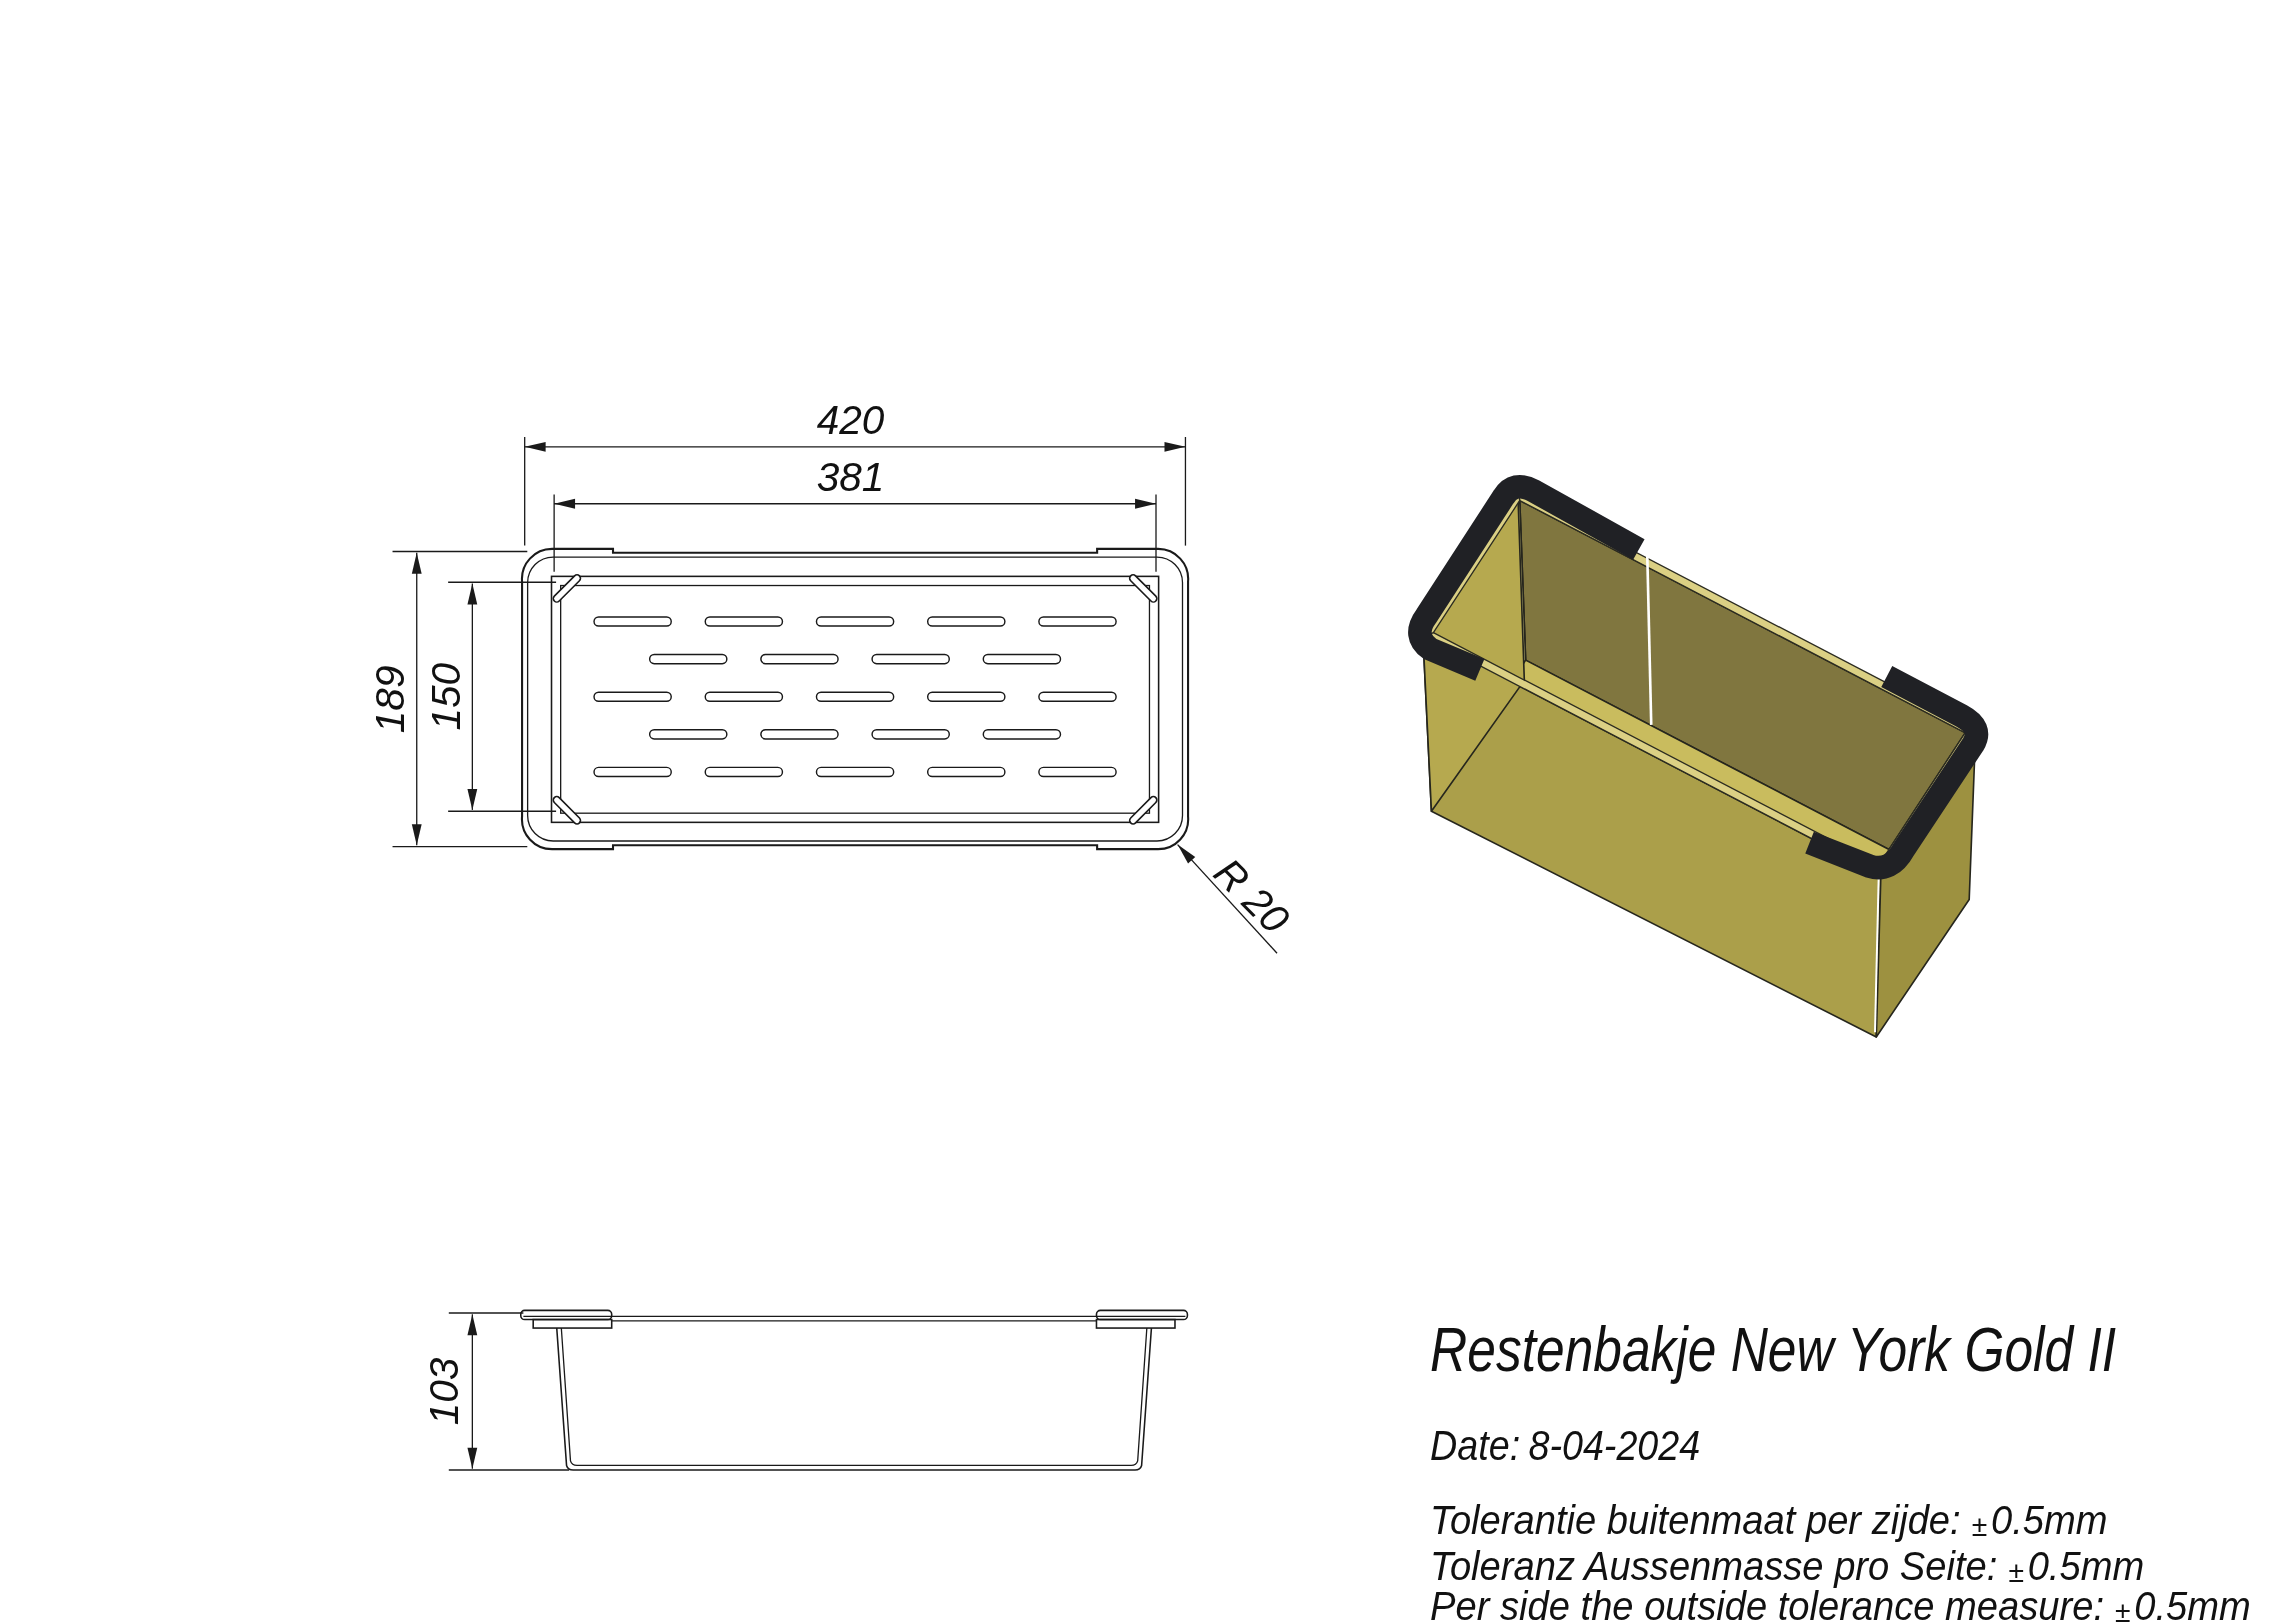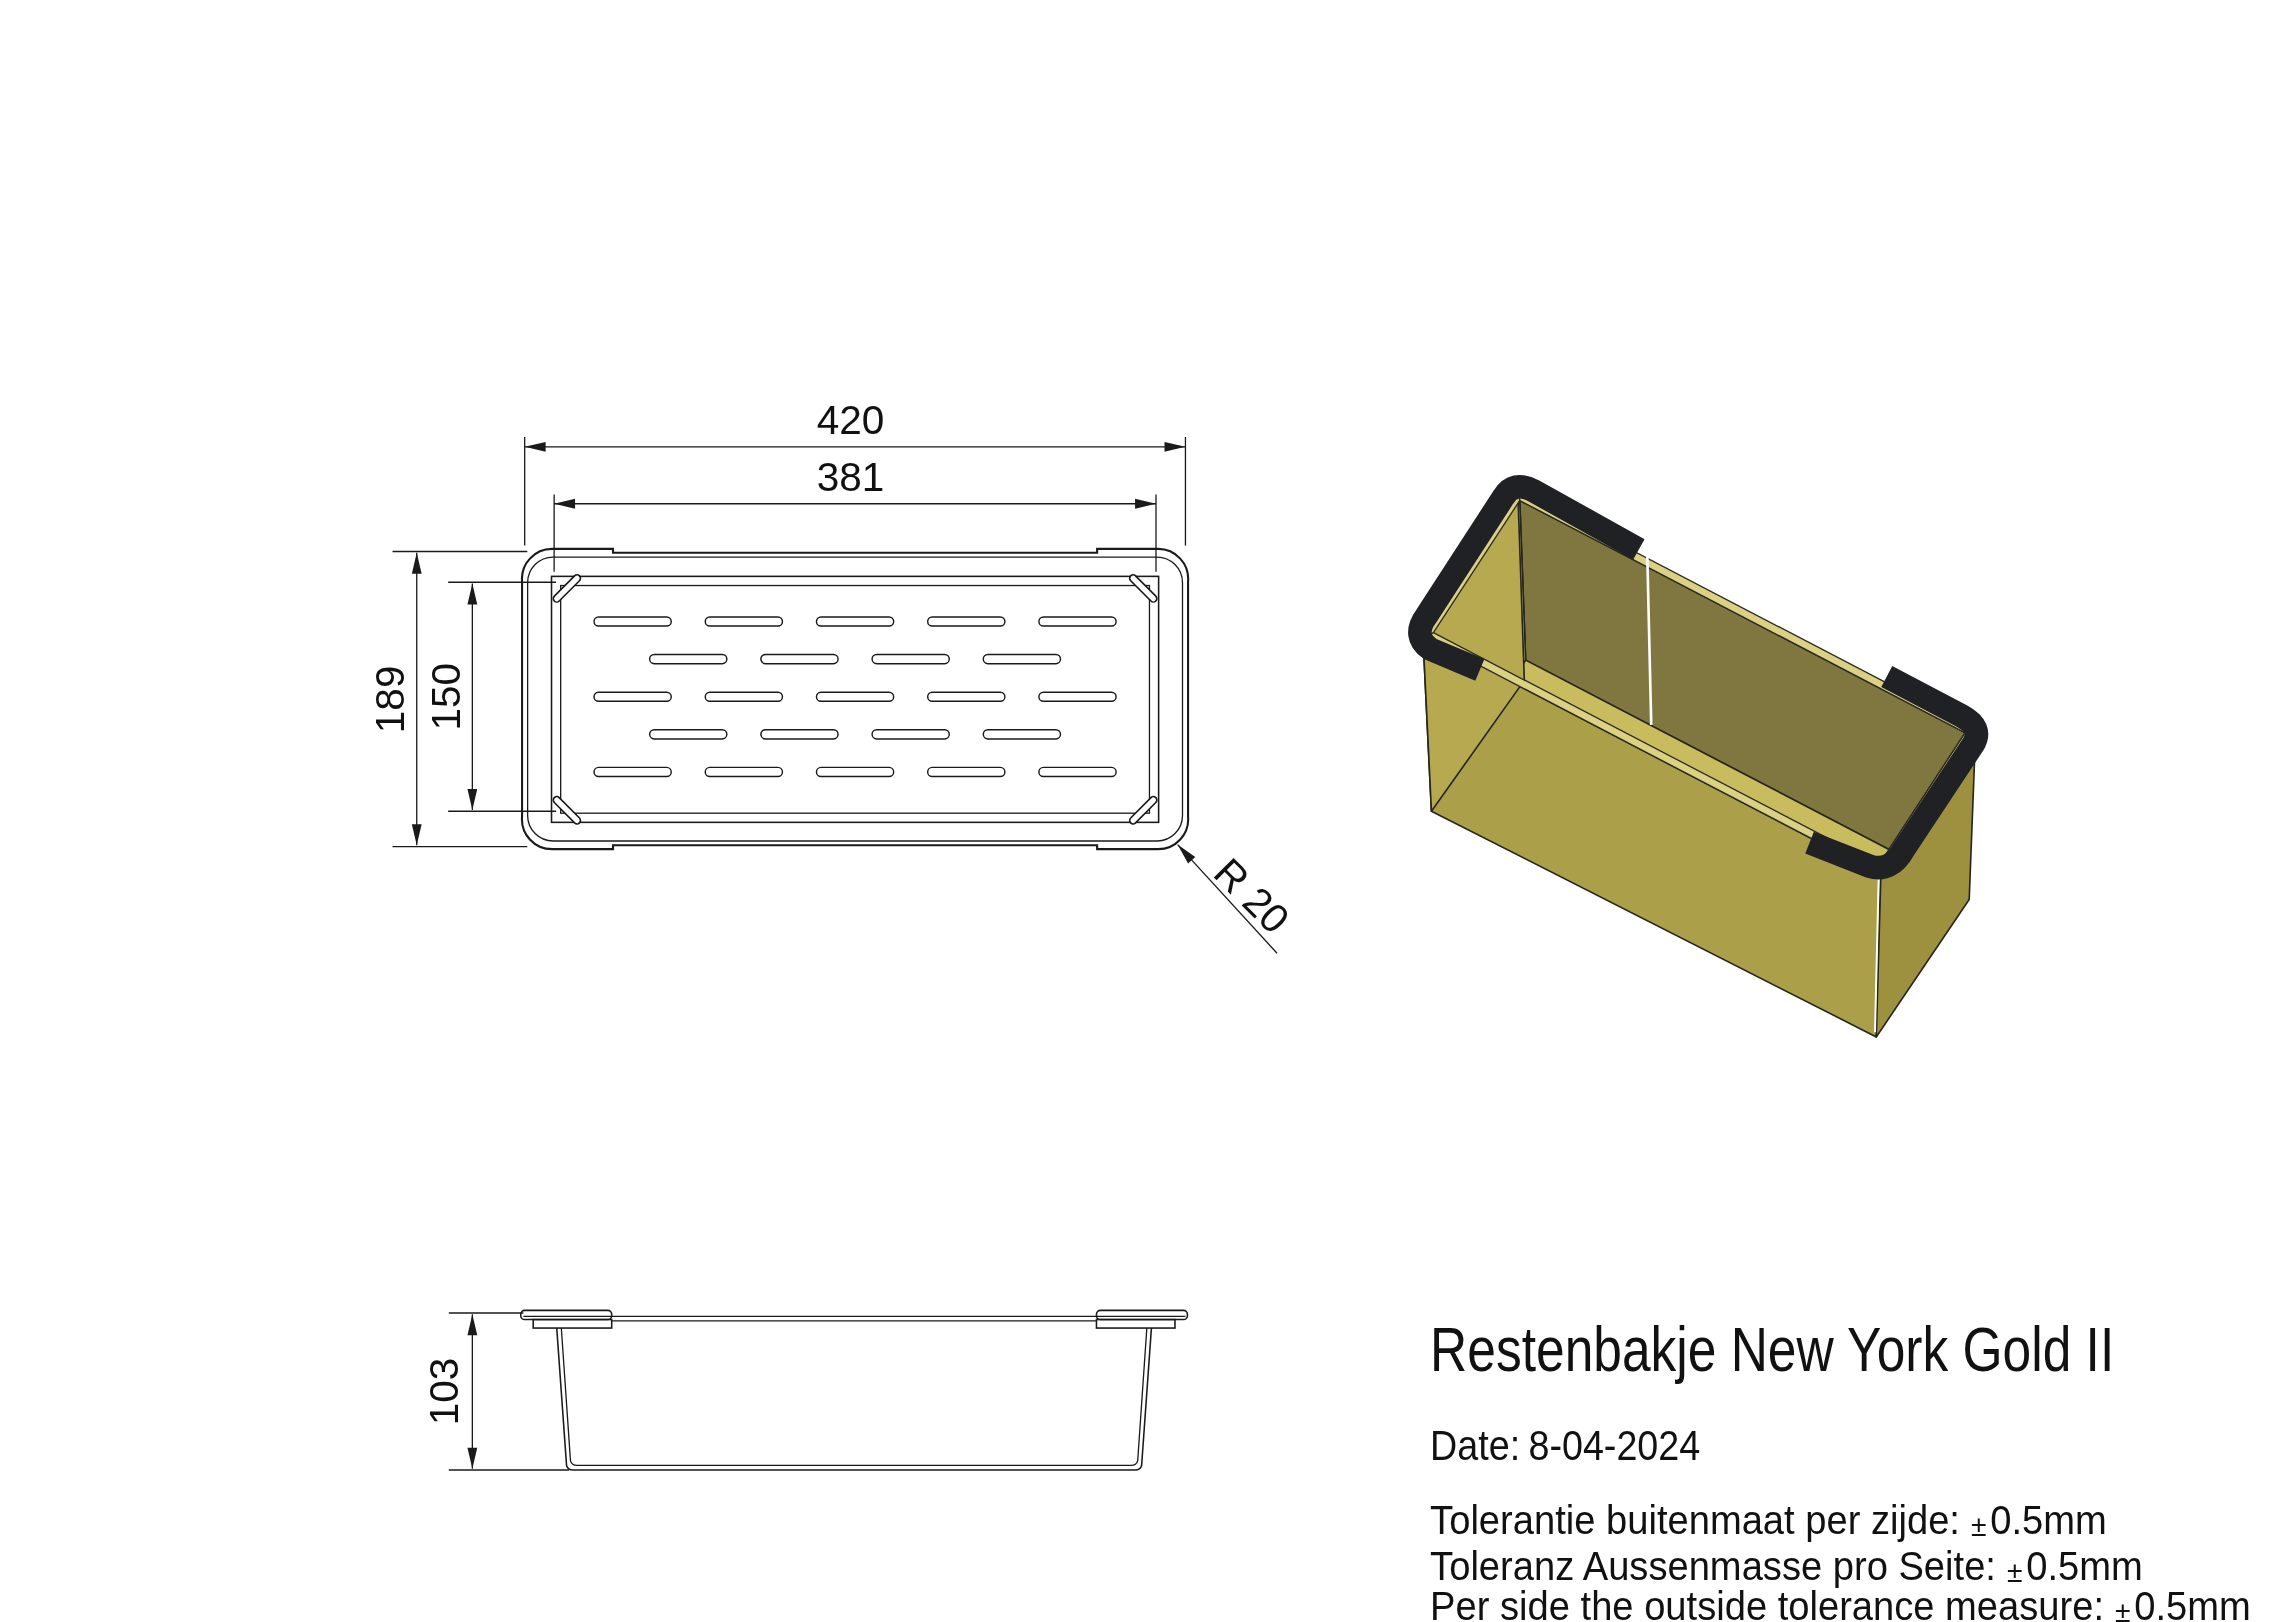--- a/index.html
+++ b/index.html
@@ -1,16 +1,16 @@
 <!DOCTYPE html>
 <html style="font-size:10.5px"><head>
 <meta charset="utf-8">
 <style>
   html,body{margin:0;padding:0;background:#ffffff;}
-  .sheet{width:100%;}
+  .sheet{width:100%;font-style:italic;}
   svg{display:block;width:100%;height:auto;background:#ffffff;}
   text{font-family:"Liberation Sans","DejaVu Sans",sans-serif;fill:#111;}
   .dim{font-size:62px;}
   .title{font-size:96px;}
   .date{font-size:64px;}
   .tol{font-size:62px;}
   .pm{font-size:46px;}
   .thin{stroke:#1a1a1a;stroke-width:2;fill:none;}
   .med{stroke:#1a1a1a;stroke-width:2.4;fill:none;}
   .thick{stroke:#1a1a1a;stroke-width:3.2;fill:none;}

